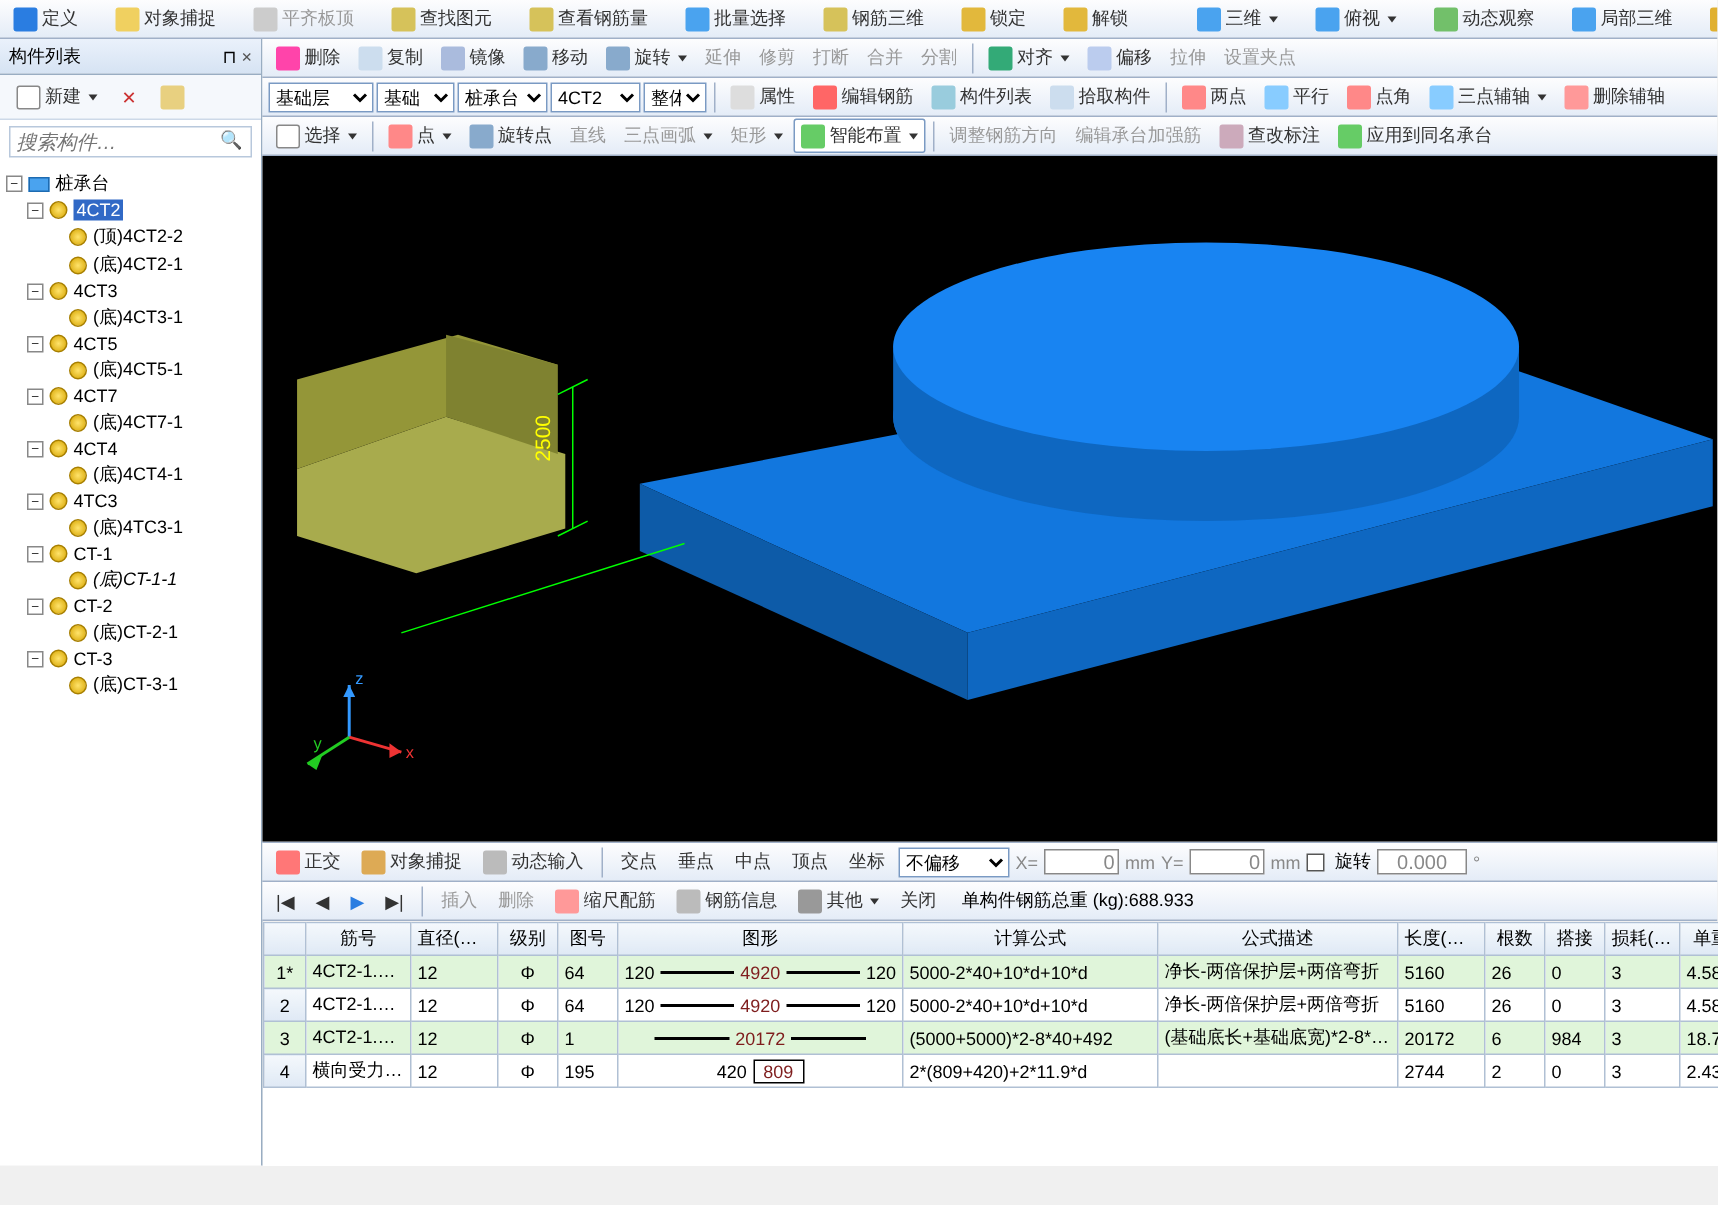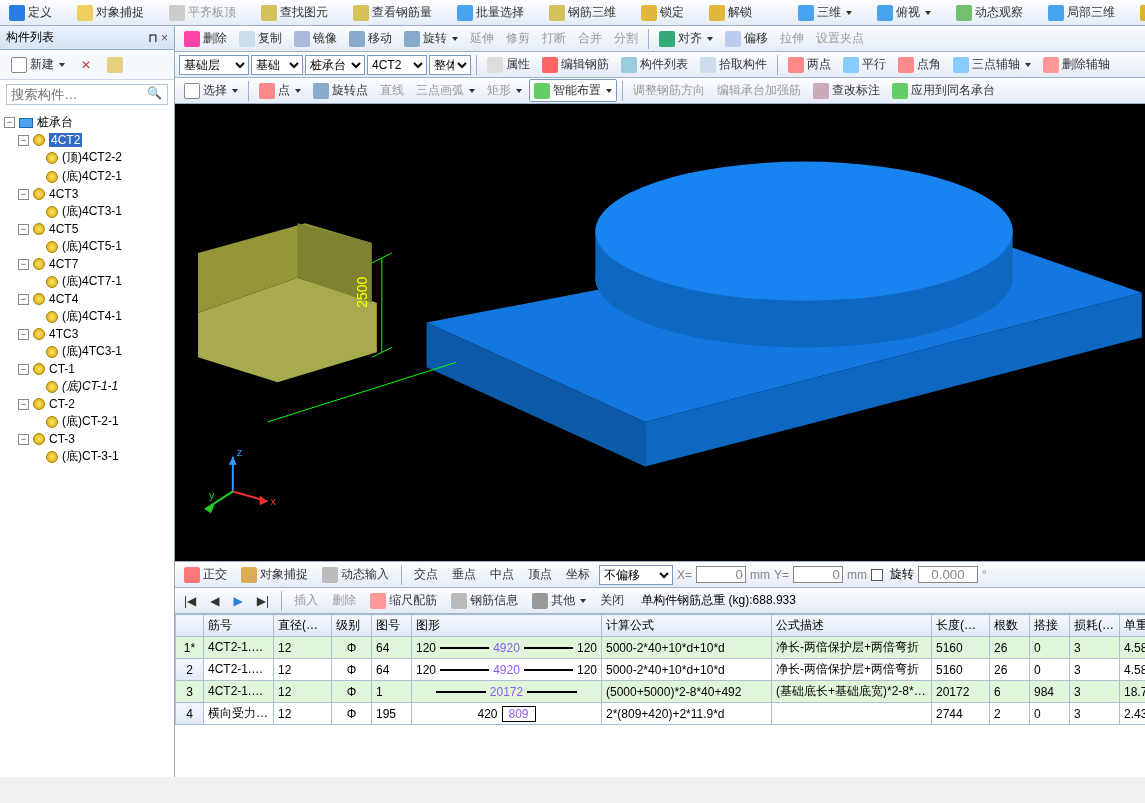--- a/index.html
+++ b/index.html
@@ -71,20 +71,21 @@
   padding:3px 6px;
   background:#f5f8fc;
   border-bottom:1px solid #cdd9e8;
 }
 #left input.search {
   width: calc(100% - 12px);
   margin:4px 6px;
   padding:2px 20px 2px 4px;
   border:1px solid #b8c8dc;
   background:#fff;
+  font-style:italic;
 }
 #tree {
   flex:1;
   overflow:auto;
   padding:4px 2px;
 }
 .tree-node { display:flex; align-items:center; gap:4px; padding:1px 2px; }
 .tree-node .tg { width:11px;height:11px;border:1px solid #888;display:flex;align-items:center;justify-content:center;font-size:9px;line-height:9px;background:#fff;color:#333;cursor:pointer;}
 .tree-node .lbl { cursor:pointer; }
 .tree-node .sel { background:#3169c6;color:#fff;padding:0 2px; }
@@ -135,27 +136,28 @@
   padding:2px 4px;
   font-size:12px;
   text-align:left;
   background:#fff;
   overflow:hidden;
   white-space:nowrap;
   text-overflow:ellipsis;
 }
 table.data th {
   background:linear-gradient(#f4f8fc,#dfe9f5);
+  text-align:center;
   font-weight:normal;
 }
 table.data tr.alt td { background:#e0f5da; }
 table.data td.rownum { background:linear-gradient(#f4f8fc,#dfe9f5); text-align:center; width:28px;}
 .shape-cell { display:flex;align-items:center;justify-content:center;gap:4px; }
 .shape-cell .bar { height:2px;background:#000; }
-.shape-cell .red { color:#8b5cf6; }
+.shape-cell .red { color:#7f1d1d; }
 .numin {
   width:50px;border:1px solid #888;padding:0 2px;text-align:center;
 }
 .chk { width:12px;height:12px;border:1px solid #555;background:#fff;display:inline-block;vertical-align:middle;margin-right:3px;}
 </style>
 </head>
 <body>
 
 <div class="toolbar">
   <span class="tbtn">

